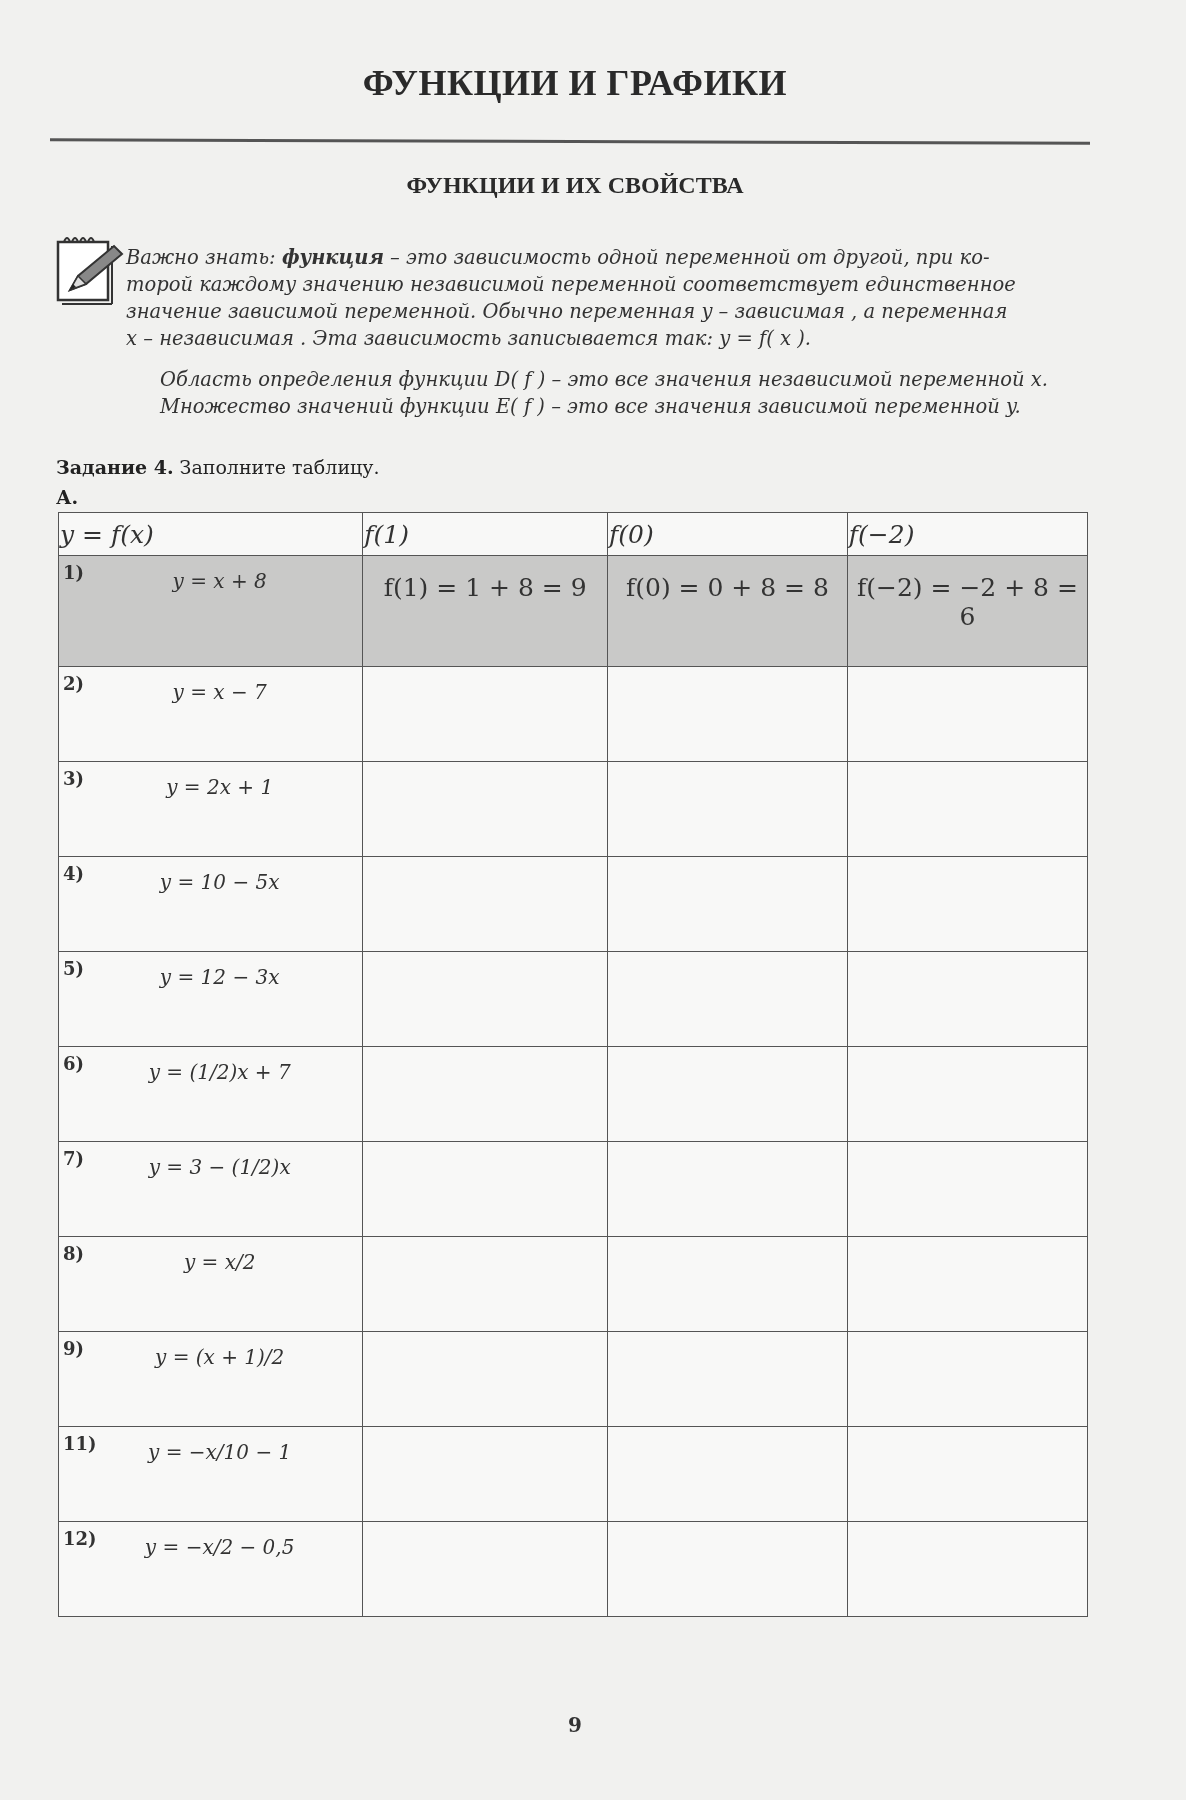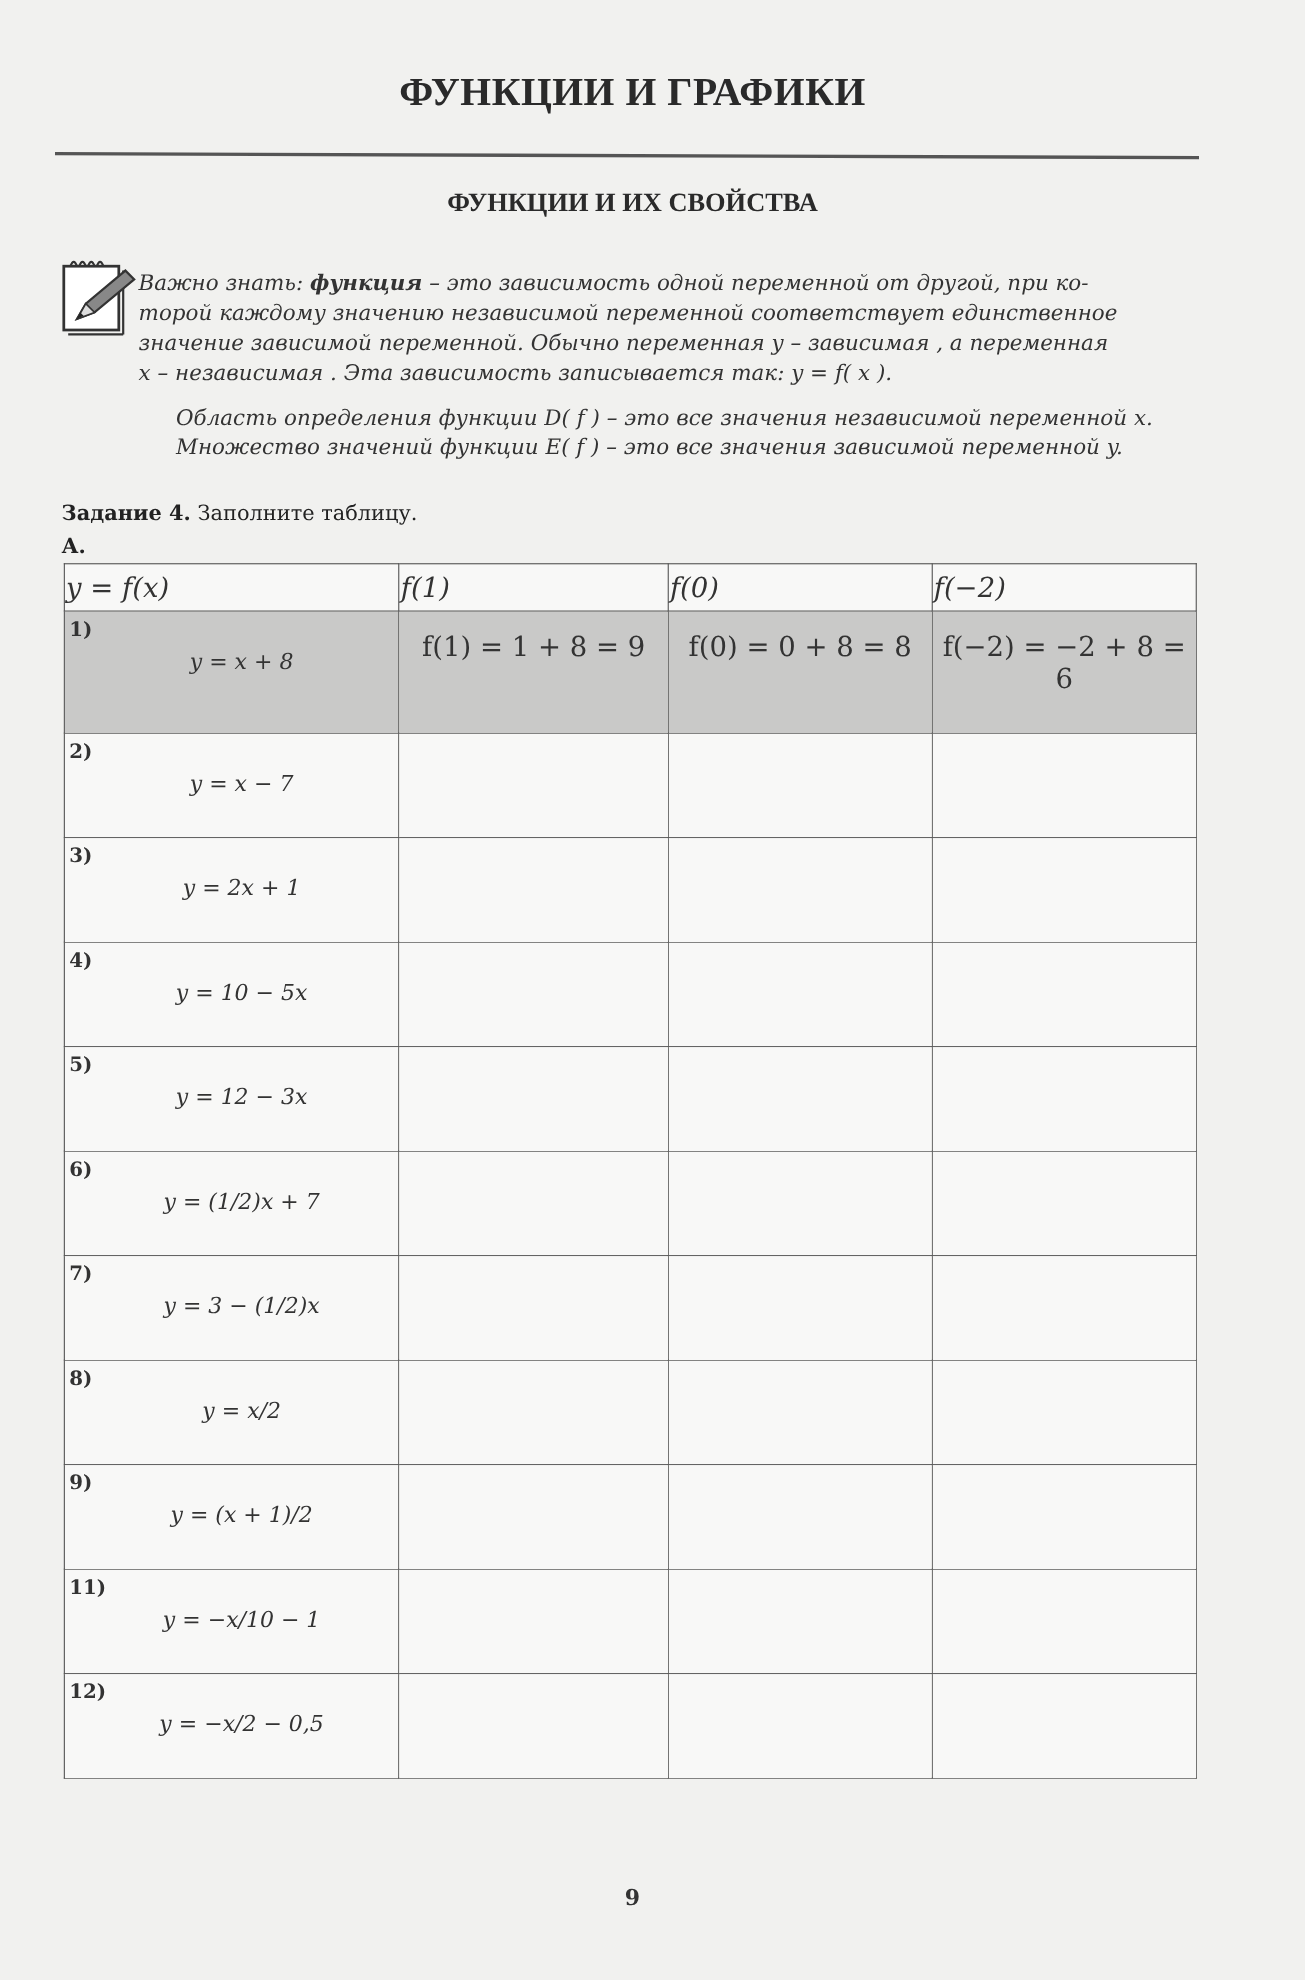--- a/index.html
+++ b/index.html
@@ -71,21 +71,21 @@
   .col-f { width: 305px; }
   .col-1 { width: 245px; }
   .col-0 { width: 240px; margin-top: 25px; }
   .col-m2 { width: 240px; margin-top: 32px; }
   .num {
     position: absolute; top: 6px; left: 4px;
     font-weight: bold; font-size: 18px; color: #333;
   }
   .formula {
     display: block; text-align: center; padding-top: 12px; padding-left: 18px;
-    font-size: 20px; color: #333; margin-top: 20px;
+    font-size: 20px; color: #333;
   }
   .ans {
     display: block; text-align: center; padding-top: 16px;
     font-size: 25px; color: #333;
   }
   .it { font-style: italic; }
   .page-num {
     position: absolute; top: 1713px; left: 568px;
     font-weight: bold; font-size: 20px; color: #333;
   }

